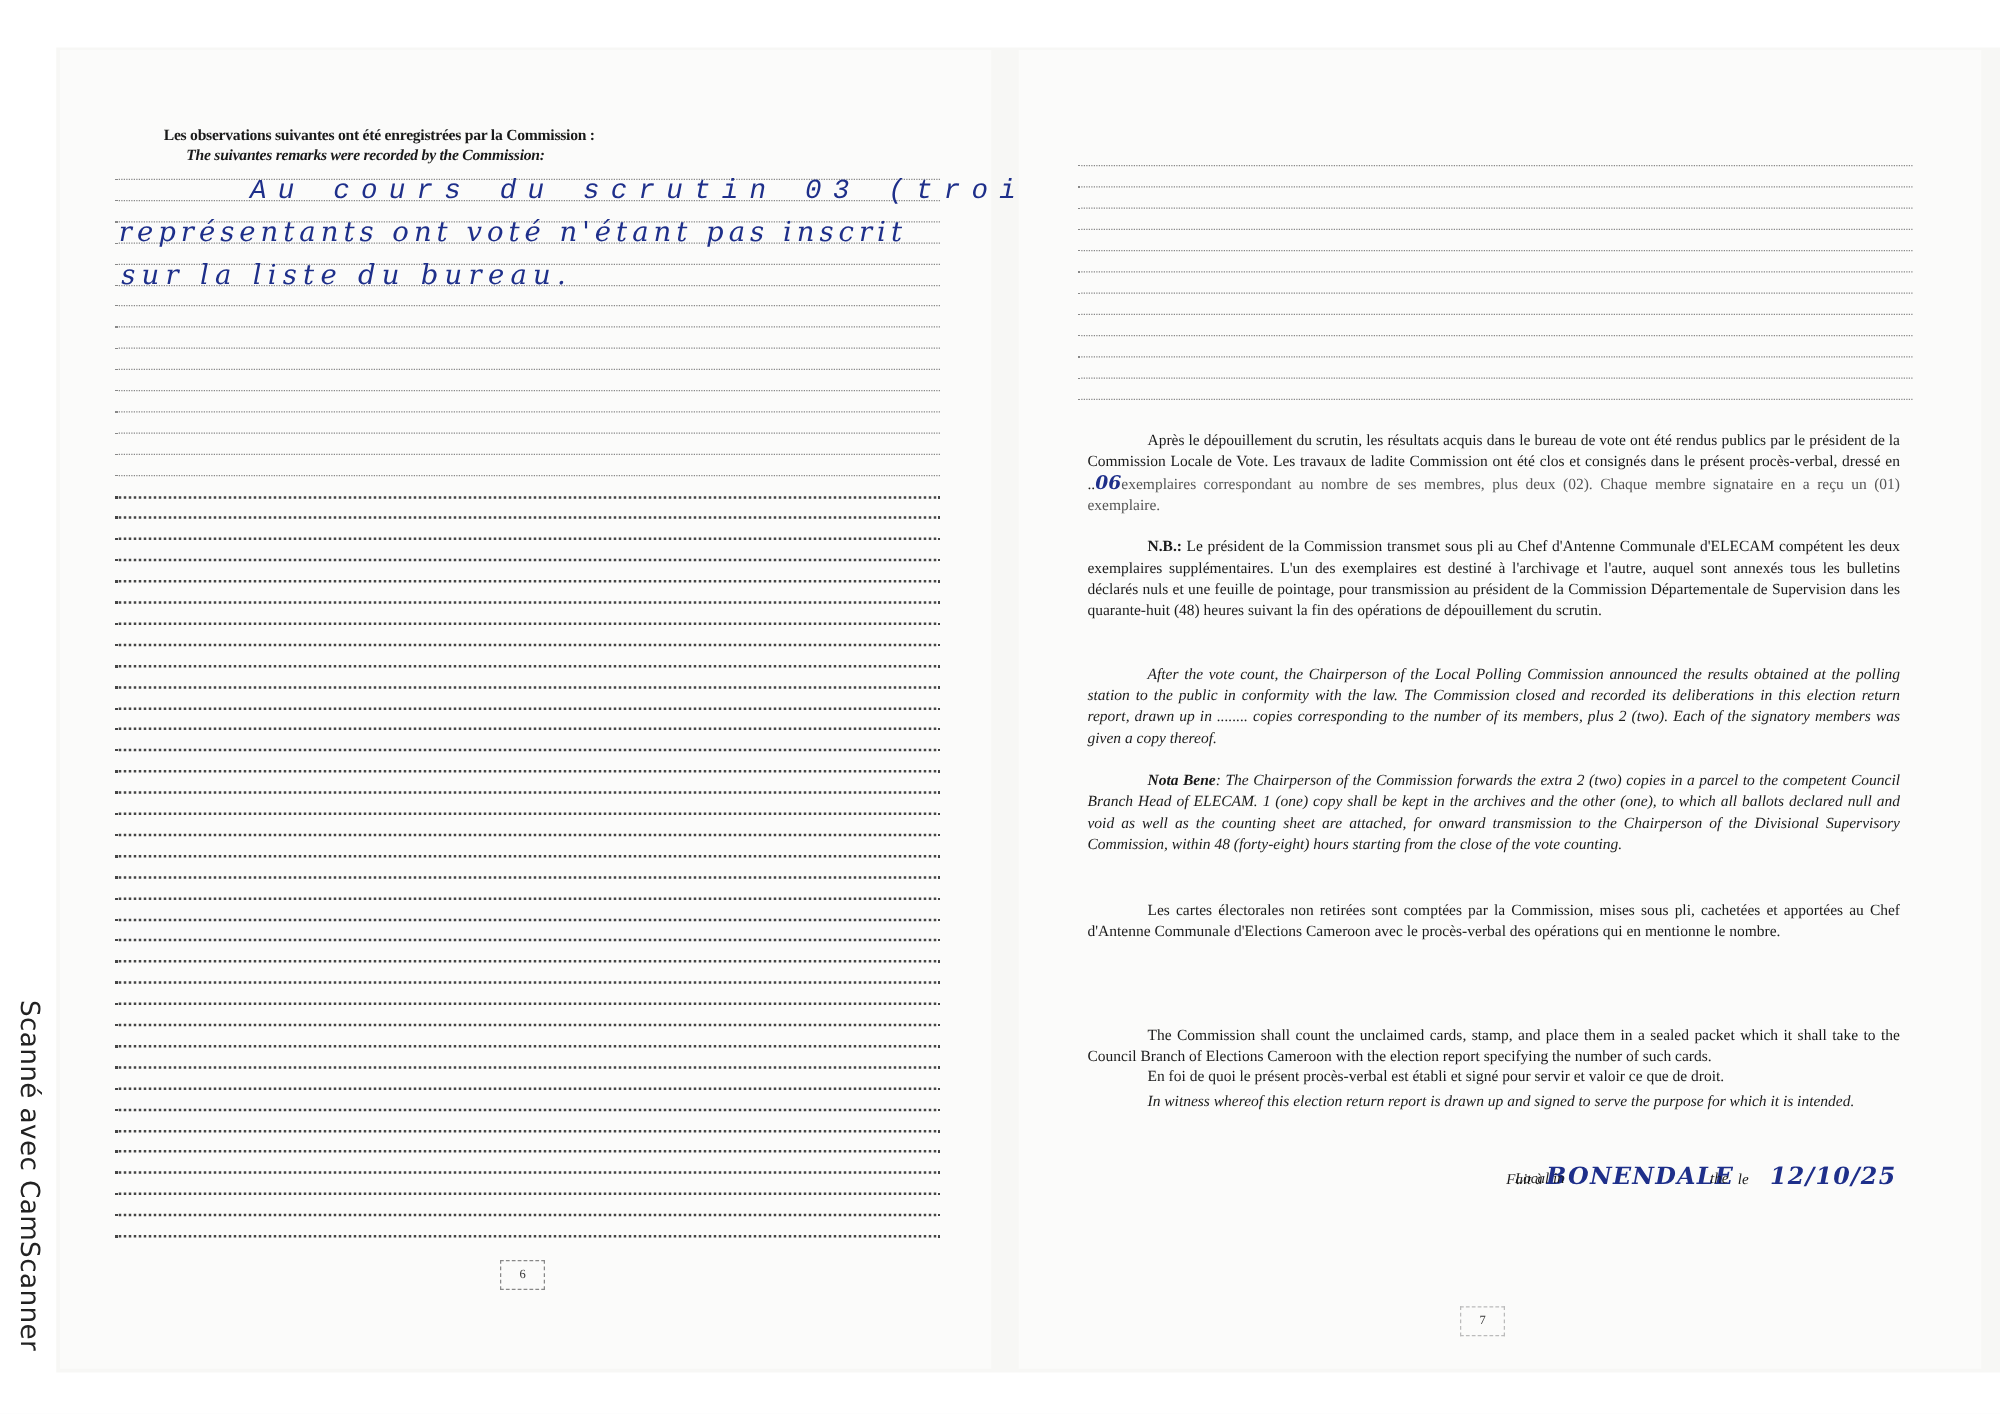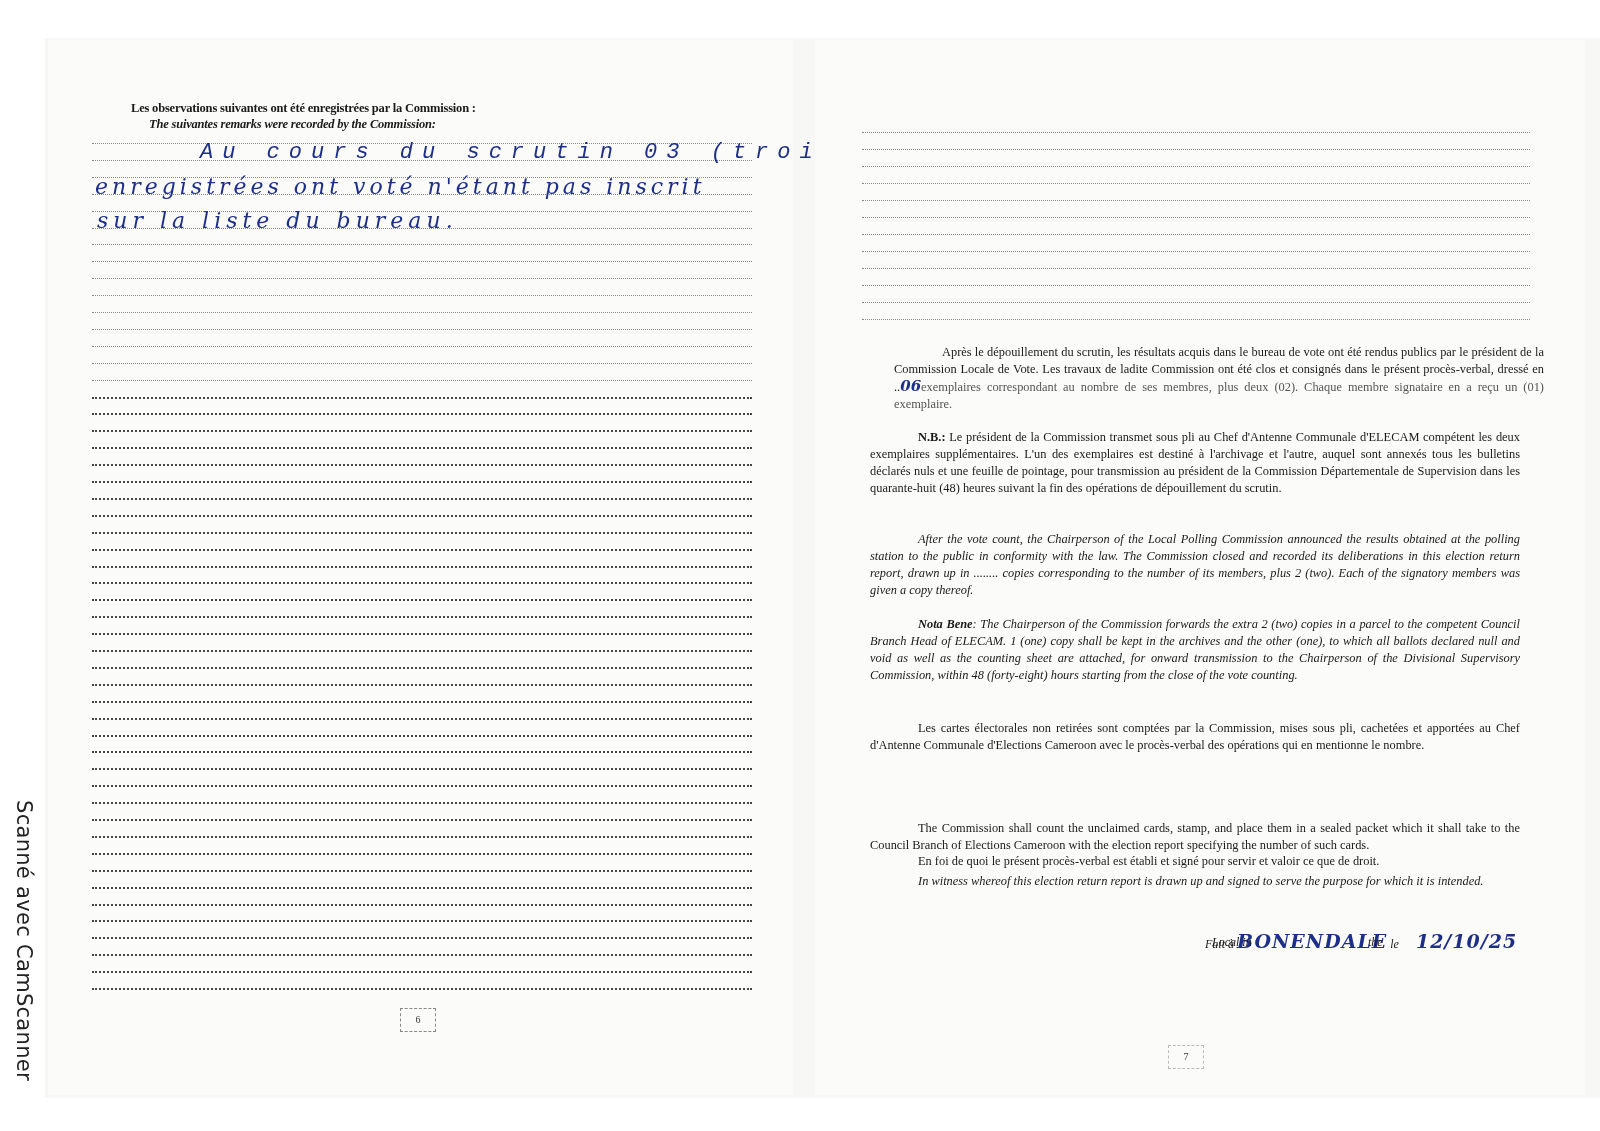--- a/index.html
+++ b/index.html
@@ -140,21 +140,21 @@
     <div class="dot-line" style="top: 743.6px;"></div>
     <div class="dot-line" style="top: 760.5px;"></div>
     <div class="dot-line" style="top: 777.4px;"></div>
     <div class="dot-line" style="top: 794.3px;"></div>
     <div class="dot-line" style="top: 811.2px;"></div>
     <div class="dot-line" style="top: 828.1px;"></div>
     <div class="dot-line" style="top: 845px;"></div>
   </div>
 
 <div class="handwriting" style="left:200px; top:140px; letter-spacing:9px;font-family:Liberation Mono, monospace;">Au cours du scrutin 03 (trois)</div>
-<div class="handwriting" style="left:95px; top:174px; letter-spacing:4px;">enregistrées ont voté n'étant pas inscrit</div>
+<div class="handwriting" style="left:95px; top:174px; letter-spacing:4px;">représentants ont voté n'étant pas inscrit</div>
 <div class="handwriting" style="left:97px; top:208px; letter-spacing:5px;">sur la liste du bureau.</div>
 
 <div class="page-mark" style="left:400px; top:1008px;">6</div>
 
 <div class="page page-right"></div>
 
 <div class="line-block" id="right-lines" style="left:862px; top:132px; width:668px; height:195px;">
     <div class="dot-line light" style="top: 0px;"></div>
     <div class="dot-line light" style="top: 17px;"></div>
     <div class="dot-line light" style="top: 34px;"></div>
@@ -162,21 +162,21 @@
     <div class="dot-line light" style="top: 68px;"></div>
     <div class="dot-line light" style="top: 85px;"></div>
     <div class="dot-line light" style="top: 102px;"></div>
     <div class="dot-line light" style="top: 119px;"></div>
     <div class="dot-line light" style="top: 136px;"></div>
     <div class="dot-line light" style="top: 153px;"></div>
     <div class="dot-line light" style="top: 170px;"></div>
     <div class="dot-line light" style="top: 187px;"></div>
   </div>
 
-<div class="rtext" style="top:344px;margin-left:24px;">
+<div class="rtext" style="top:344px;">
   <span class="indent"></span><span>Après le dépouillement du scrutin, les résultats acquis dans le bureau de vote ont été rendus publics par le président de la Commission Locale de Vote. Les travaux de ladite Commission ont été clos et consignés dans le présent procès-verbal, dressé en ..</span><span class="hw-inline">06</span><span class="fade">exemplaires correspondant au nombre de ses membres, plus deux (02). Chaque membre signataire en a reçu un (01) exemplaire.</span>
 </div>
 
 <div class="rtext" style="top:429px;">
   <span class="indent"></span><b>N.B.:</b> <span>Le président de la Commission transmet sous pli au Chef d'Antenne Communale d'ELECAM compétent les deux exemplaires supplémentaires. L'un des exemplaires est destiné à l'archivage et l'autre, auquel sont annexés tous les bulletins déclarés nuls et une feuille de pointage, pour transmission au président de la Commission Départementale de Supervision dans les quarante-huit (48) heures suivant la fin des opérations de dépouillement du scrutin.</span>
 </div>
 
 <div class="rtext italic" style="top:531px;">
   <span class="indent"></span><span>After the vote count, the Chairperson of the Local Polling Commission announced the results obtained at the polling station to the public in conformity with the law. The Commission closed and recorded its deliberations in this election return report, drawn up in ........ copies corresponding to the number of its members, plus 2 (two). Each of the signatory members was given a copy thereof.</span>
 </div>

